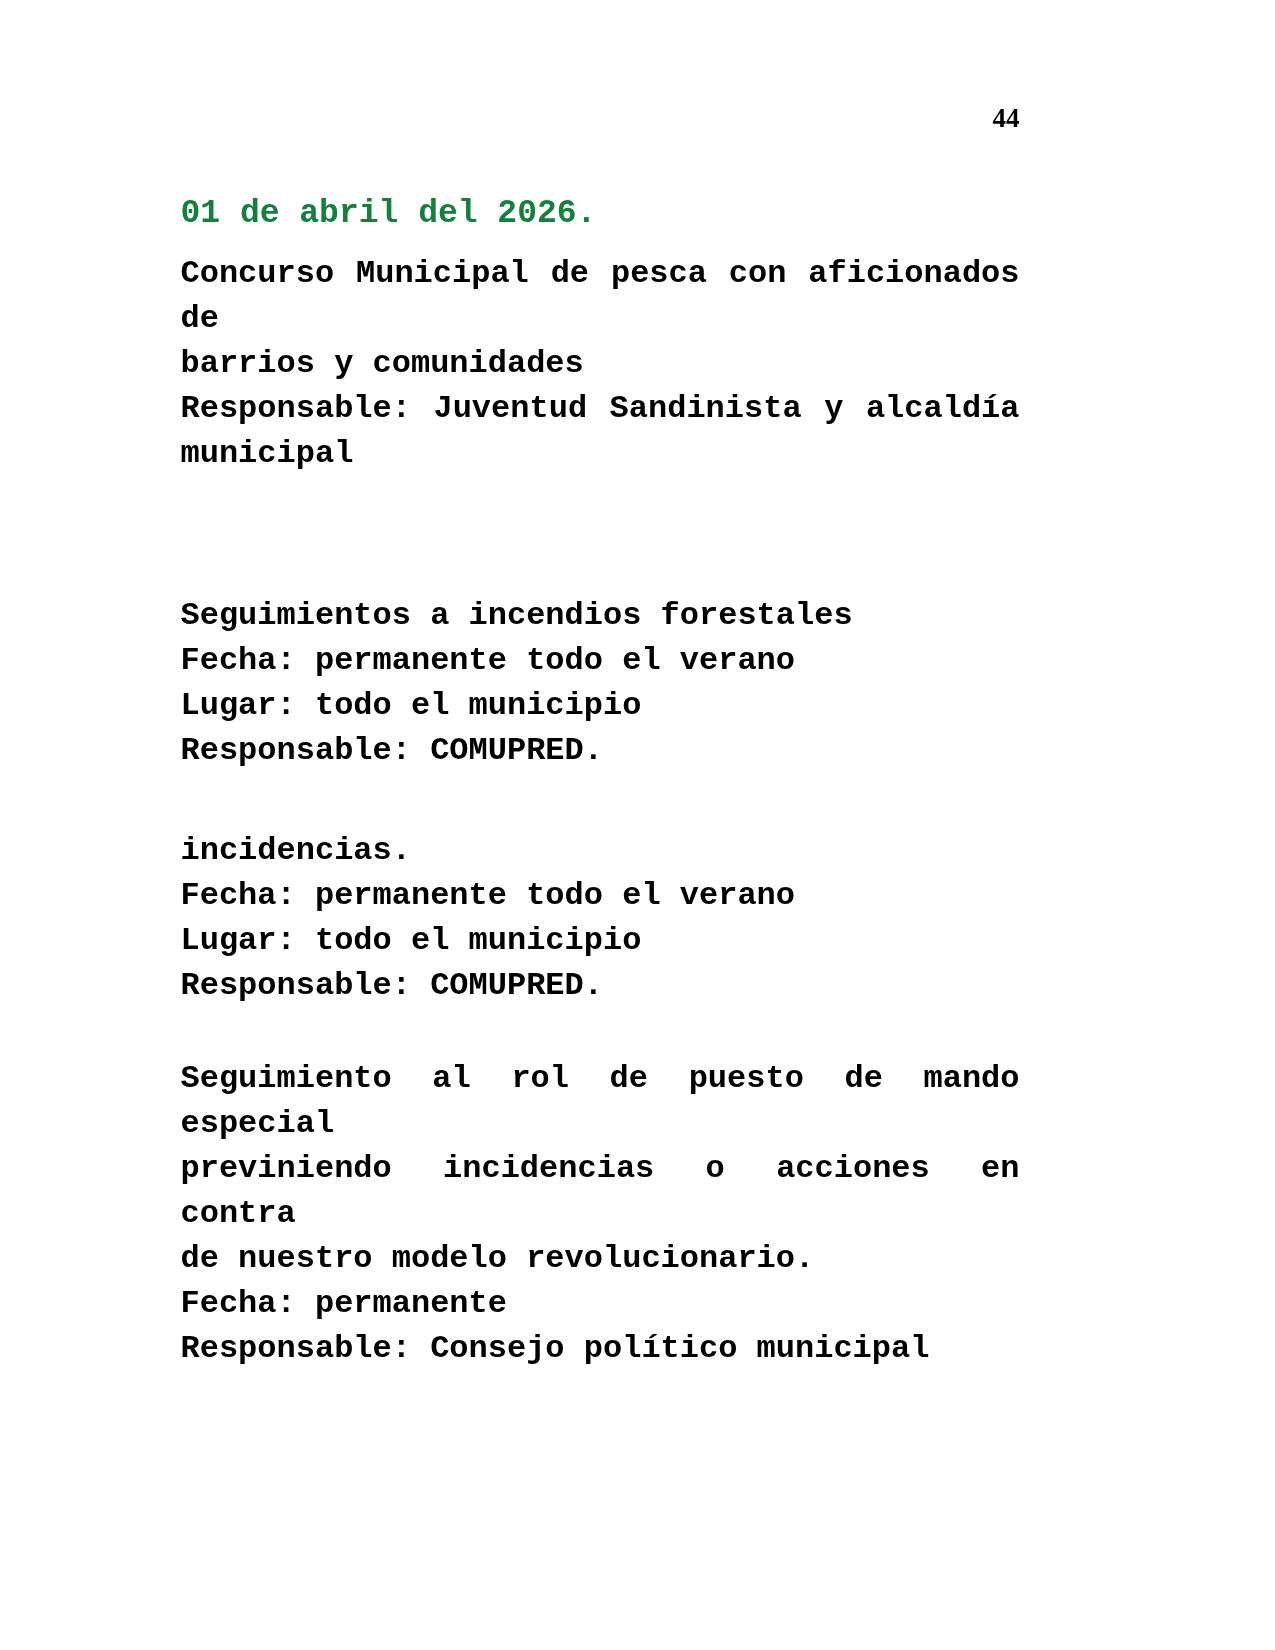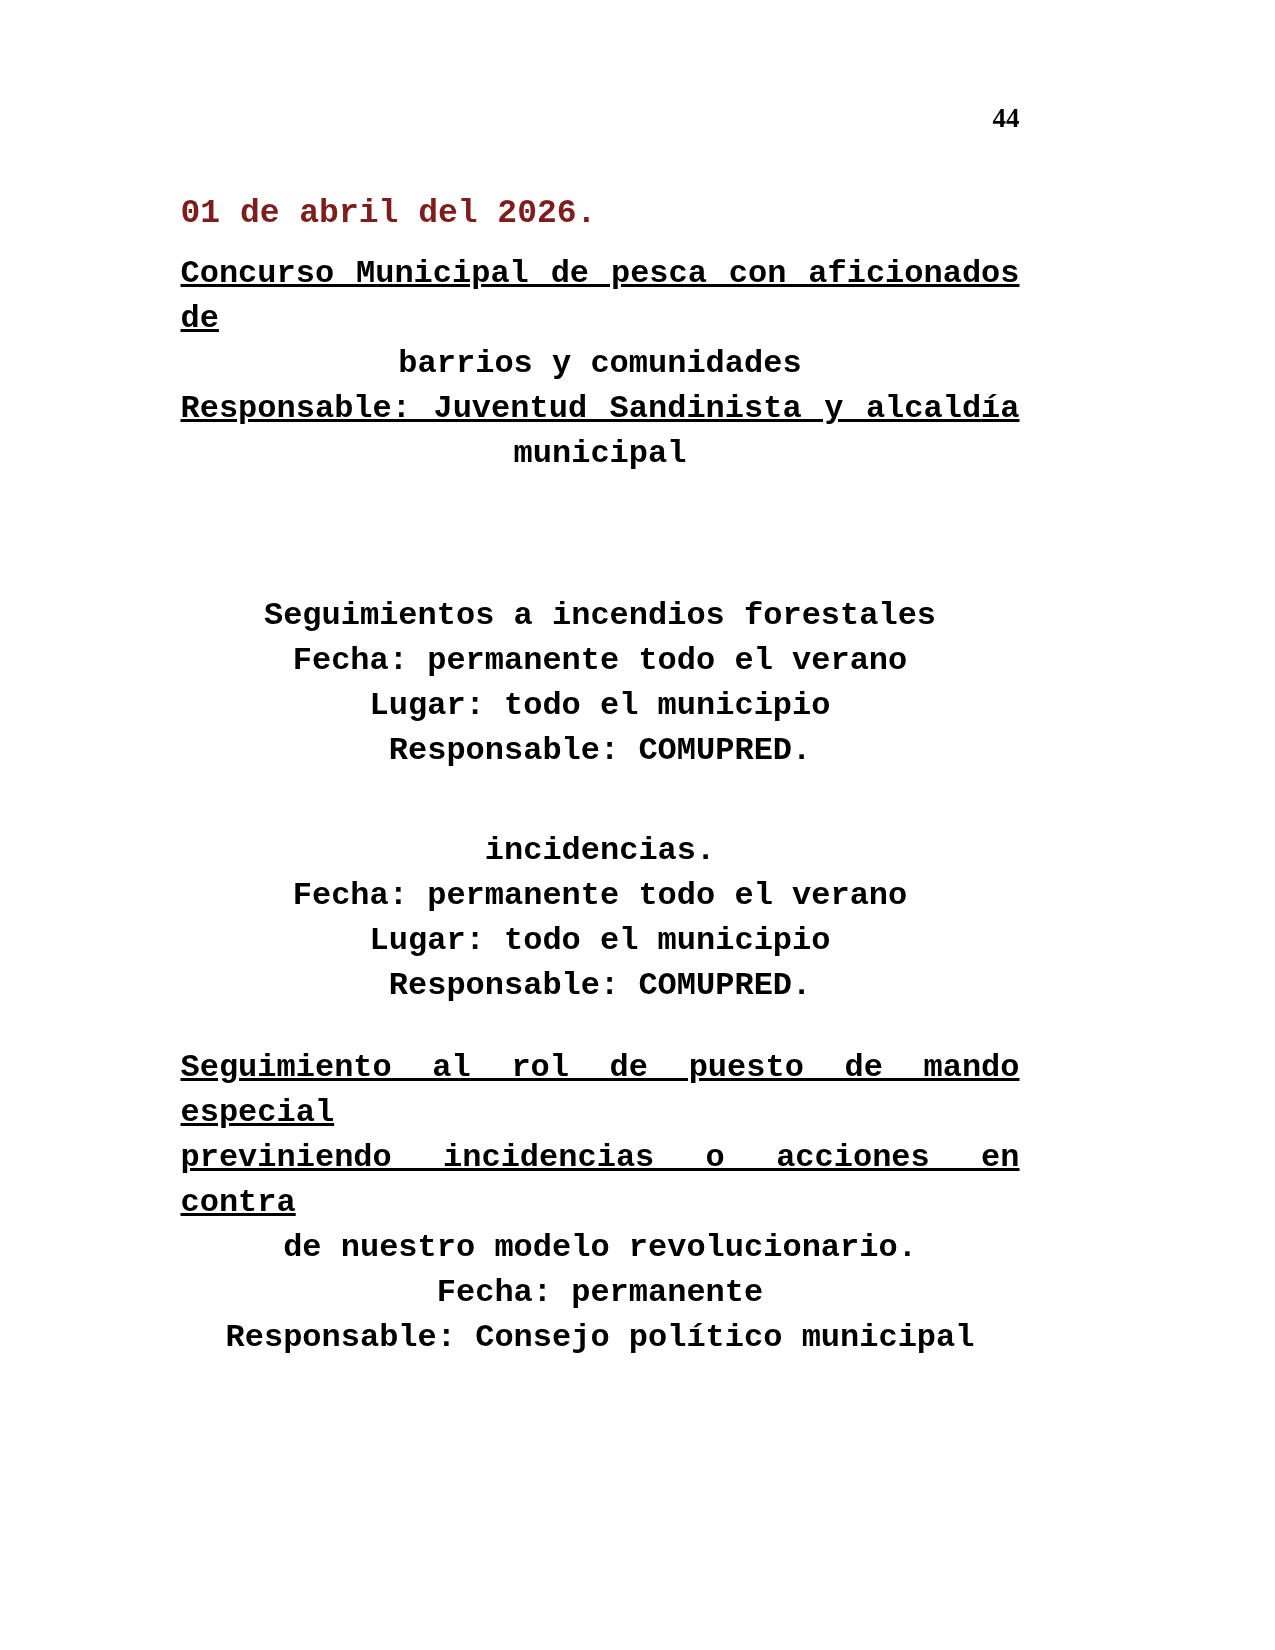--- a/index.html
+++ b/index.html
@@ -34,38 +34,37 @@
     font-size: 33px;
     line-height: 45px;
     white-space: nowrap;
   }
   .blocks .block {
     margin: 0;
   }
   .blocks .block:nth-child(1) { margin-top: 15px;  }
   .blocks .block:nth-child(2) { margin-top: 117px; }
   .blocks .block:nth-child(3) { margin-top: 55px;  }
-  .blocks .block:nth-child(4) { margin-top: 37px;  }
+  .blocks .block:nth-child(4) { margin-top: 48px;  }
   .line {
     line-height: 45px;
-    text-align: center;
+    text-align: left;
   }
   .line.stretch {
     text-align: justify;
     text-align-last: justify;
-    text-decoration: underline;
   }
 </style>
 </head>
 <body>
 
 <div class="page">
   <div class="page-number">44</div>
 
-  <div class="heading" style="color: #7f1d1d;">01 de abril del 2026.</div>
+  <div class="heading" style="color: #15803d;">01 de abril del 2026.</div>
 
   <div class="blocks">
       <div class="block">
         <div class="line stretch">Concurso Municipal de pesca con aficionados de</div>
         <div class="line">barrios y comunidades</div>
         <div class="line stretch">Responsable: Juventud Sandinista y alcaldía</div>
         <div class="line">municipal</div>
       </div>
       <div class="block">
         <div class="line">Seguimientos a incendios forestales</div>

